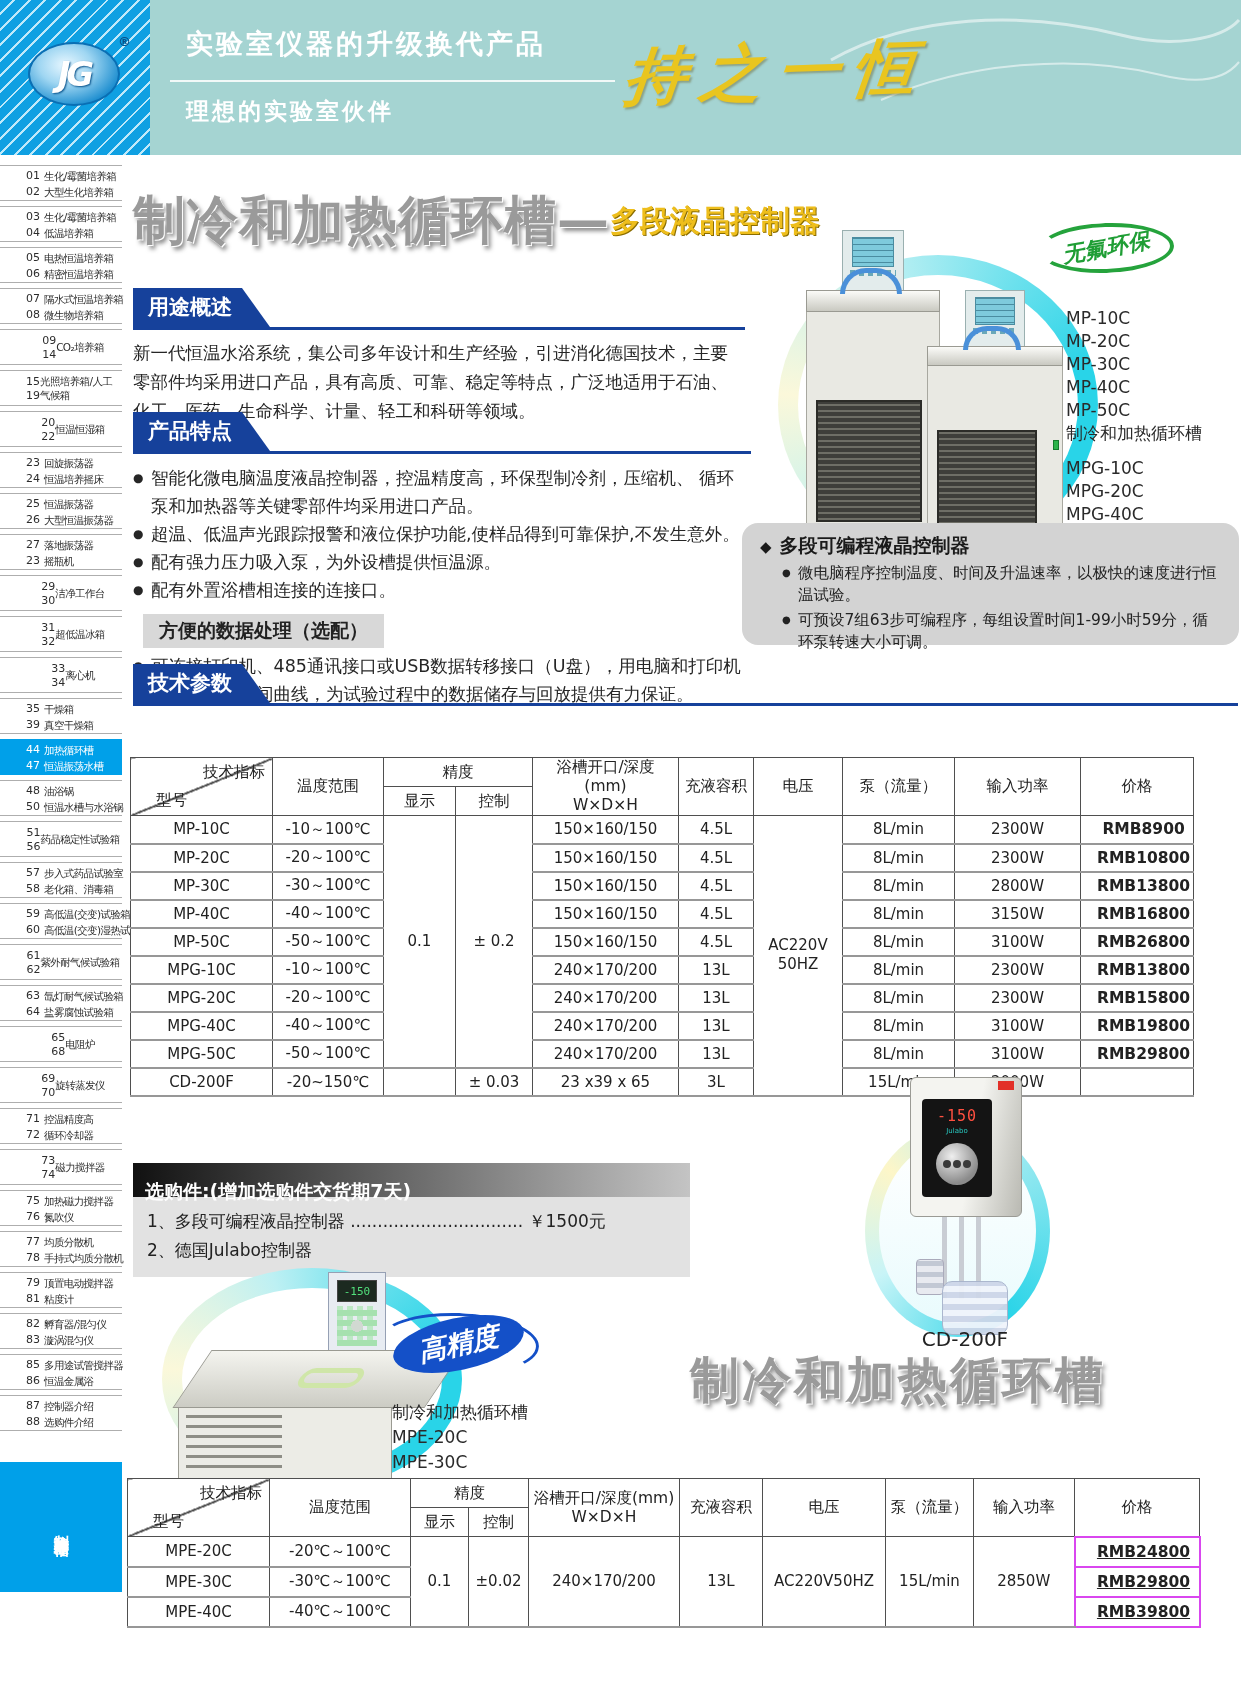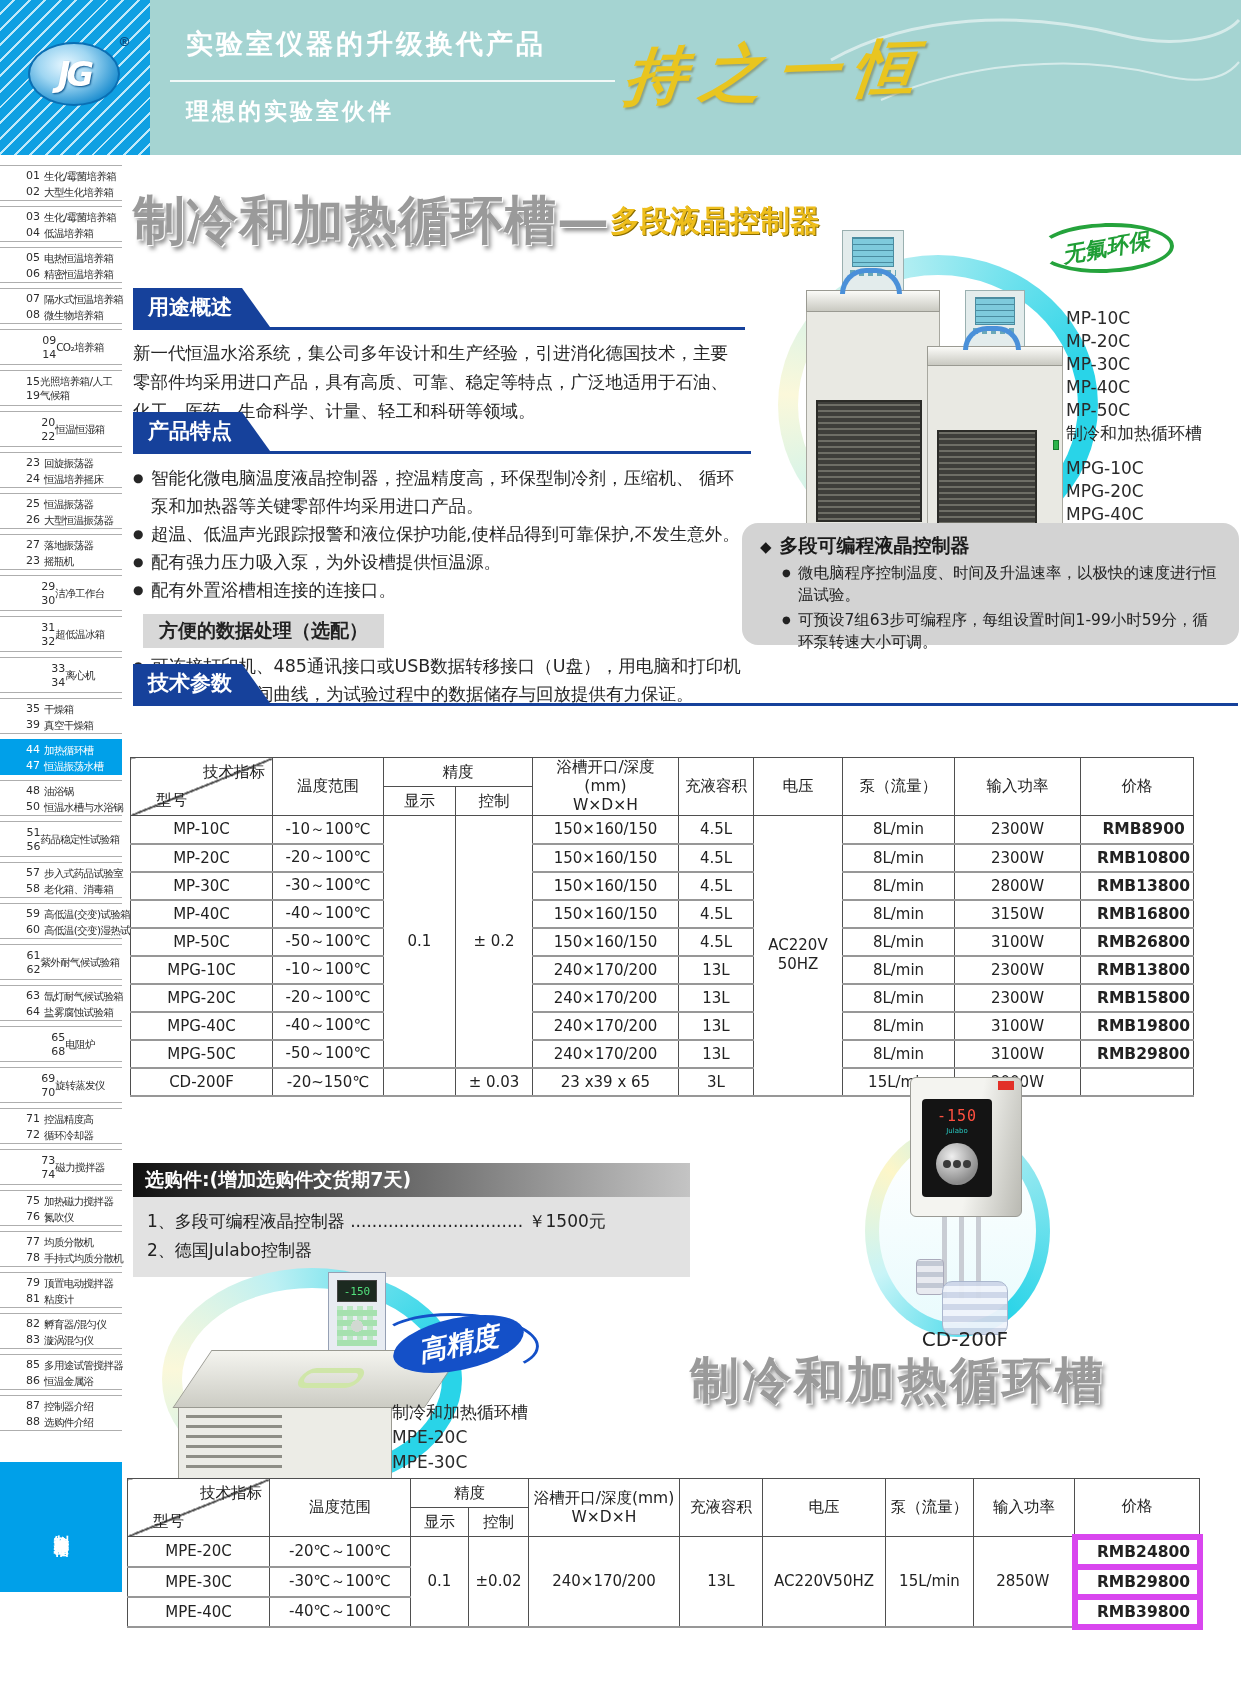--- a/index.html
+++ b/index.html
@@ -99,26 +99,26 @@
   .ptable thead th{font-weight:normal;font-size:15.5px;height:29px;}
   .ptable tbody td{height:28px;border-bottom:2px solid #979797;}
   .ptable .pre{white-space:pre-line;line-height:19px;}
   .ptable .price{font-weight:bold;font-size:15.5px;padding-left:16px;}
   .corner{position:relative;background:linear-gradient(to bottom right,transparent calc(50% - 1px),#4f4f4f calc(50% - 1px),#4f4f4f calc(50% + 1px),transparent calc(50% + 1px));}
   .corner .c-top{position:absolute;top:4px;right:7px;font-family:Liberation Mono, monospace;}
   .corner .c-bot{position:absolute;bottom:4px;left:25px;}
   #table1{position:absolute;left:130px;top:757px;}
   #table2{position:absolute;left:127px;top:1478px;}
   #table2 tbody td{height:30px;}
-  #table2 .price{border:6px solid #d946ef;}
+  #table2 .price{border:2px solid #d946ef;text-decoration:underline;}
 
   
   .options{position:absolute;left:133px;top:1163px;width:557px;}
   .opt-head{height:34px;background:linear-gradient(to right,#111,#c4c4c4);color:#fff;
-    font-size:19px;font-weight:bold;padding:4px 0 0 12px;}
+    font-size:19px;font-weight:bold;padding:16px 0 0 12px;}
   .opt-body{background:#e2e2e2;padding:10px 14px 12px;font-size:17px;line-height:29px;color:#222;}
 
   
   .visual-bl{position:absolute;left:140px;top:1262px;width:580px;height:235px;}
   .ring.r-bl{left:22px;top:6px;width:300px;height:222px;}
   .bath{position:absolute;left:38px;top:10px;width:280px;height:210px;}
   .bath-tower{position:absolute;left:150px;top:0;width:58px;height:94px;background:#e8ecf2;border:1px solid #96a0b4;}
   .bath-tower .scr{margin:7px auto 4px;width:40px;height:22px;background:#1c2a20;border:1px solid #444;
     color:#52e07c;font-size:11px;text-align:center;line-height:22px;font-family:"DejaVu Sans Mono",monospace;}
   .bath-tower .pad{margin:2px auto;width:40px;height:40px;

